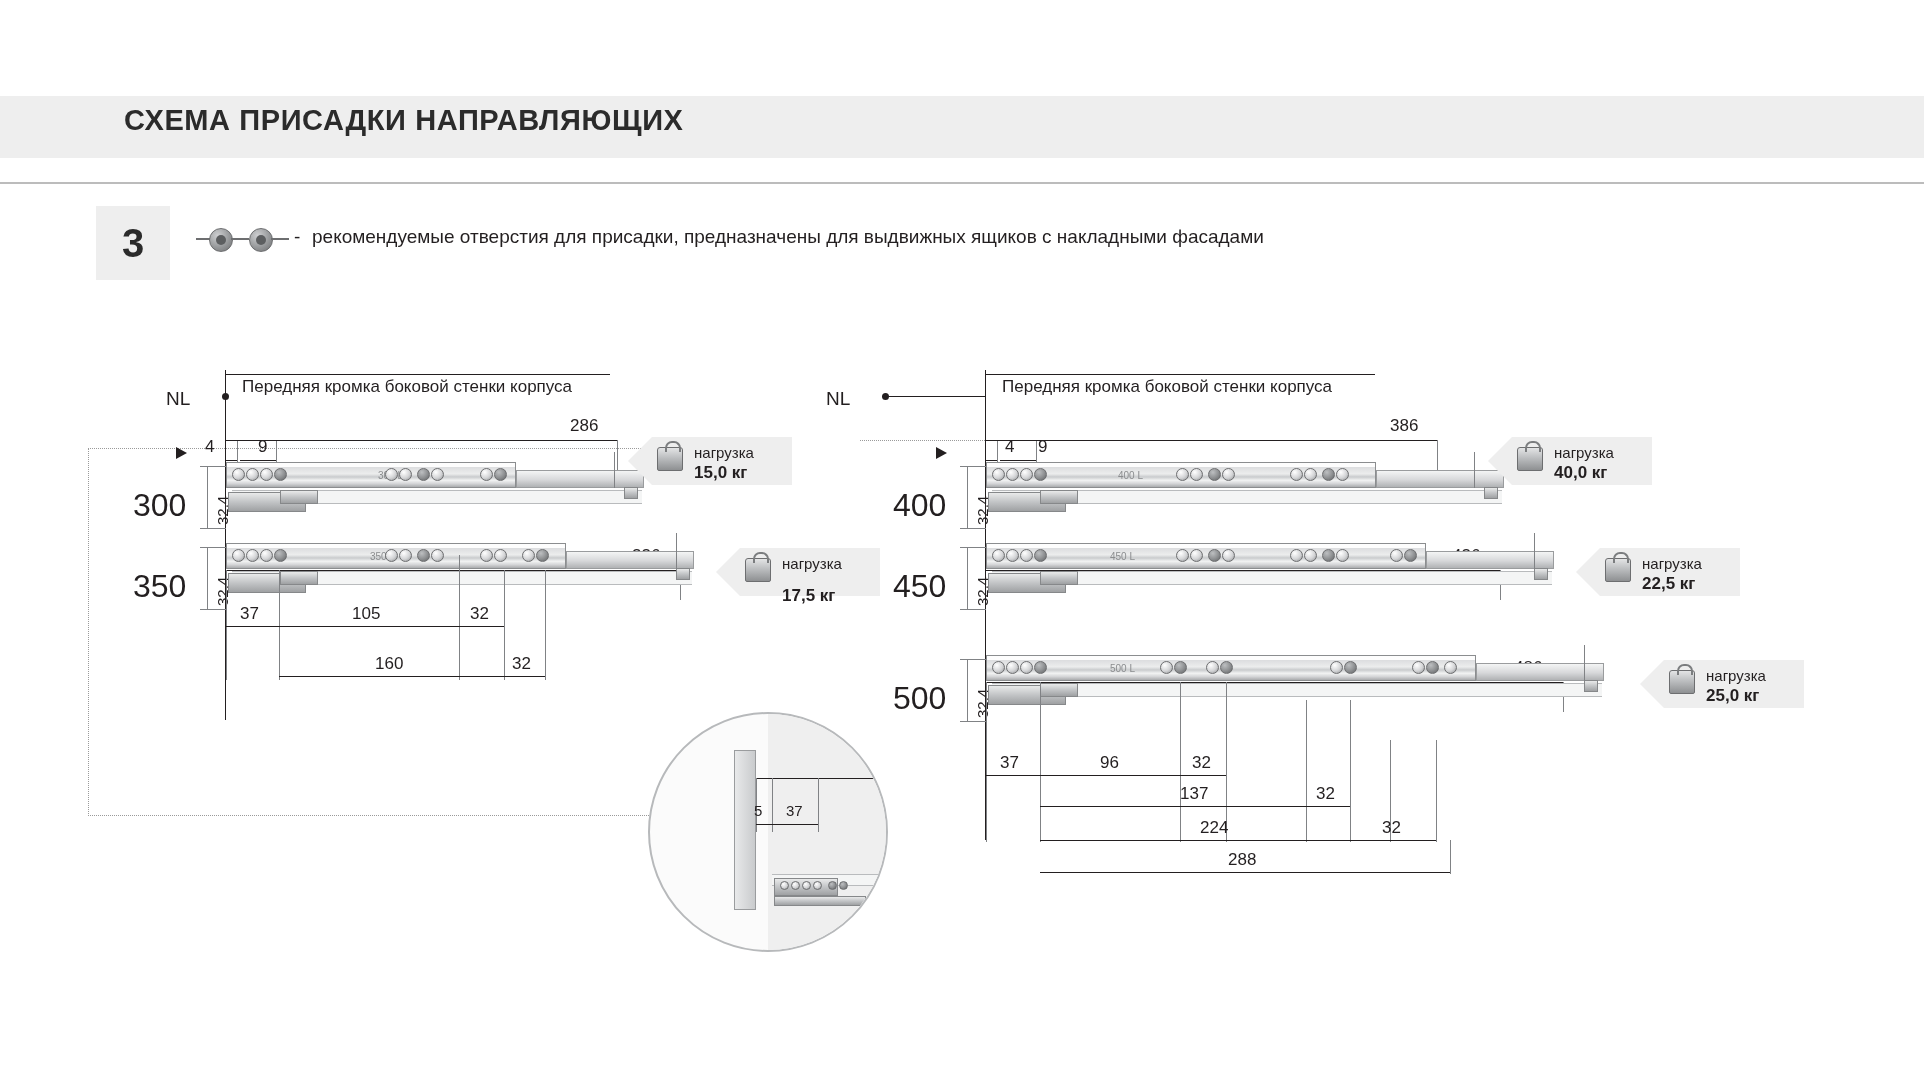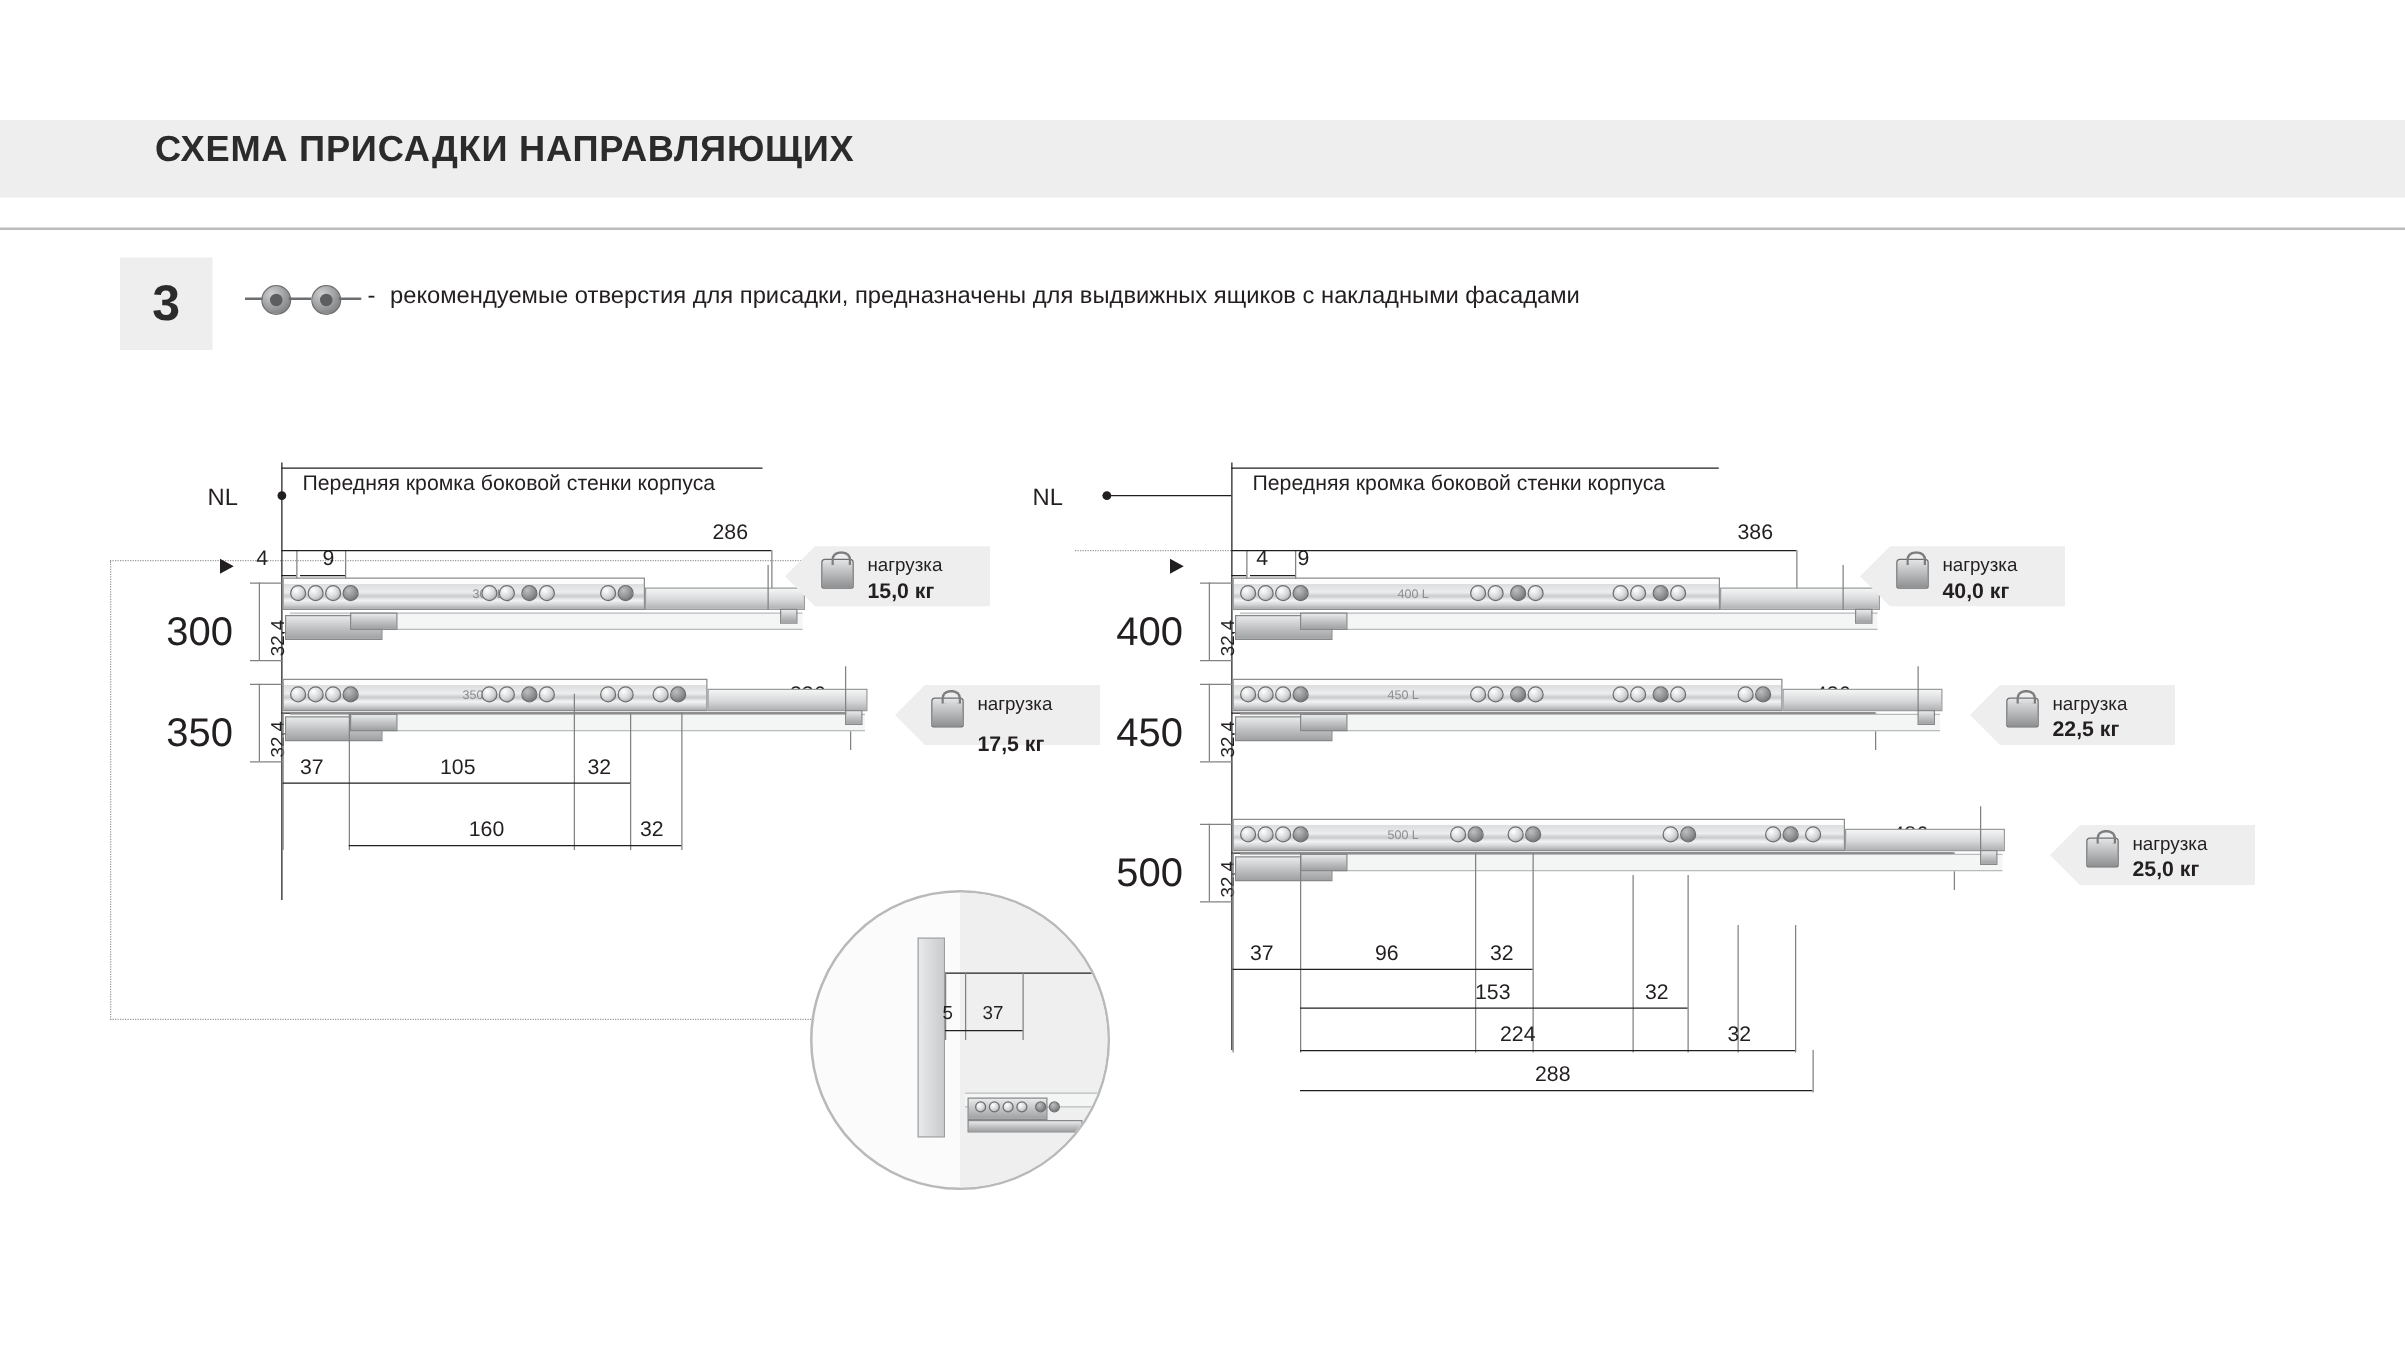--- a/index.html
+++ b/index.html
@@ -542,21 +542,21 @@
   <div class="vline-thin" style="left:1350px; top:700px; height:142px;"></div>
   <div class="vline-thin" style="left:1390px; top:740px; height:102px;"></div>
   <div class="vline-thin" style="left:1436px; top:740px; height:102px;"></div>
 
   <div class="hline" style="left:986px; top:775px; width:240px;"></div>
   <div class="dim-text" style="left:1000px; top:753px;">37</div>
   <div class="dim-text" style="left:1100px; top:753px;">96</div>
   <div class="dim-text" style="left:1192px; top:753px;">32</div>
 
   <div class="hline" style="left:1040px; top:806px; width:310px;"></div>
-  <div class="dim-text" style="left:1180px; top:784px;">153</div>
+  <div class="dim-text" style="left:1180px; top:784px;">137</div>
   <div class="dim-text" style="left:1316px; top:784px;">32</div>
 
   <div class="hline" style="left:1040px; top:840px; width:396px;"></div>
   <div class="dim-text" style="left:1200px; top:818px;">224</div>
   <div class="dim-text" style="left:1382px; top:818px;">32</div>
 
   <div class="hline" style="left:1040px; top:872px; width:410px;"></div>
   <div class="dim-text" style="left:1228px; top:850px;">288</div>
   <div class="vline-thin" style="left:1450px; top:840px; height:34px;"></div>
 

